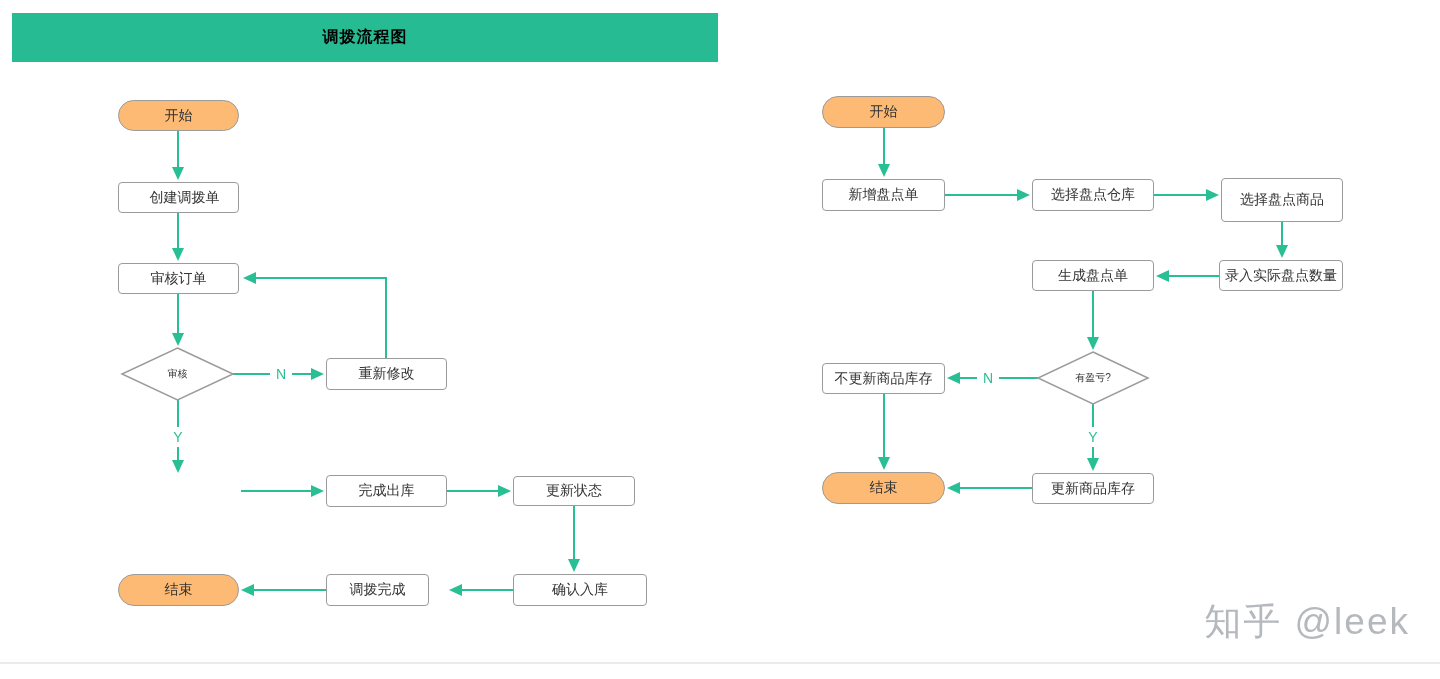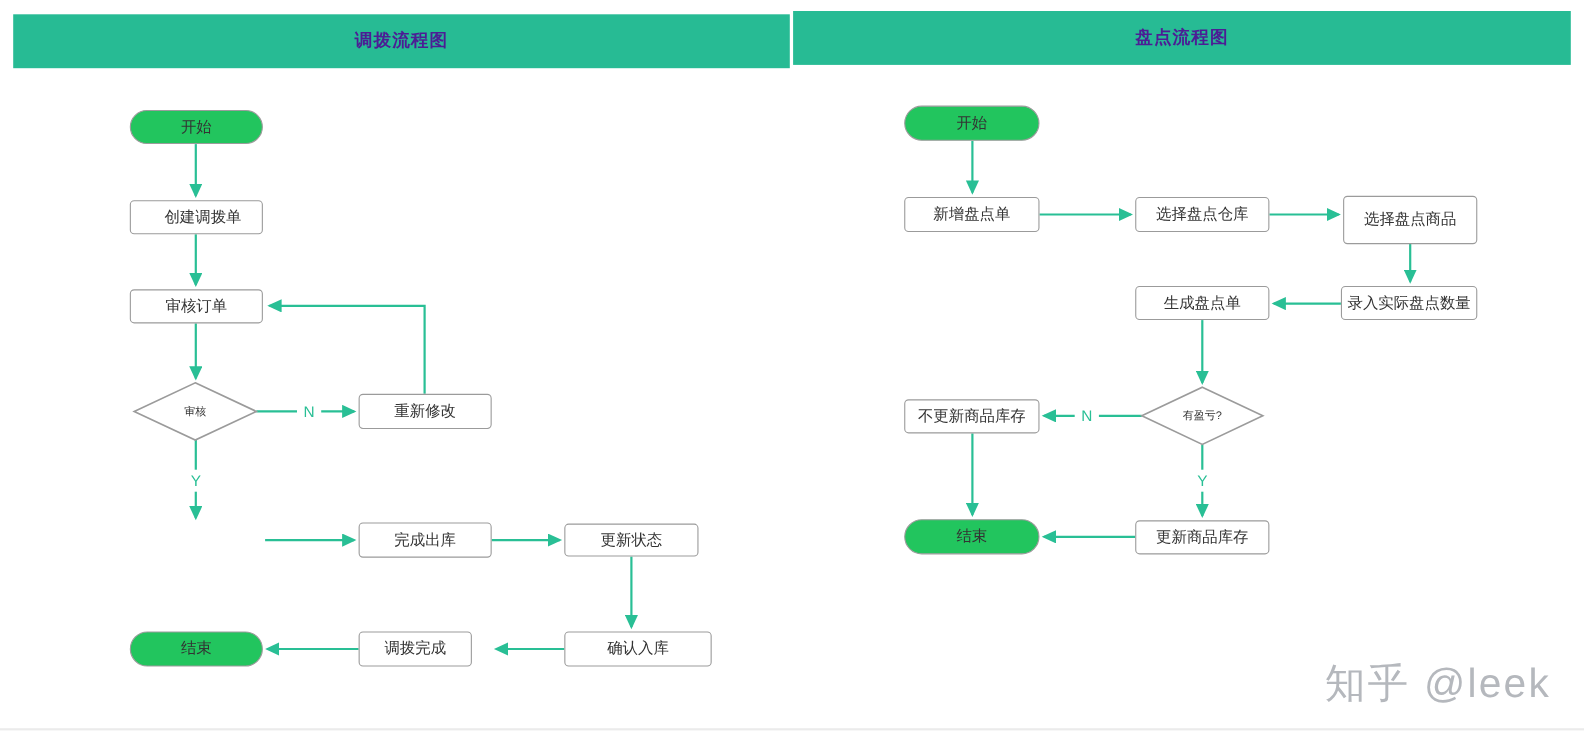--- a/index.html
+++ b/index.html
@@ -1,41 +1,38 @@
 <!DOCTYPE html>
 <html><head>
 <meta charset="utf-8">
 <style>
   html,body{margin:0;padding:0;background:#ffffff;font-family:"Liberation Sans","DejaVu Sans",sans-serif;}
   #canvas{position:relative;width:1440px;height:679px;background:#ffffff;overflow:hidden;}
   .hdr{position:absolute;display:flex;align-items:center;justify-content:center;
-       color:#4c1d95;font-size:16px;font-weight:bold;letter-spacing:1px;}
+       color:#000000;font-size:16px;font-weight:bold;letter-spacing:1px;}
   #arrow-layer{position:absolute;left:0;top:0;width:1440px;height:679px;}
   .node{position:absolute;display:flex;align-items:center;justify-content:center;
         background:#ffffff;border:1px solid #9b9b9b;border-radius:4px;
         font-size:14px;color:#333333;box-sizing:border-box;white-space:nowrap;}
-  .terminal{background:#22c55e;border-radius:16px;font-family:Liberation Mono, monospace;}
+  .terminal{background:#fdba74;border-radius:16px;font-family:Liberation Mono, monospace;}
   .diamond-label{position:absolute;display:flex;align-items:center;justify-content:center;
         background:transparent;border:none;font-size:10px;color:#333333;box-sizing:border-box;}
   .branch-label{position:absolute;display:flex;align-items:center;justify-content:center;
         width:22px;height:20px;background:#ffffff;color:#29bf95;font-size:14px;}
   #watermark{position:absolute;top:597px;right:30px;font-size:37px;color:#b5b8bd;
         letter-spacing:2px;}
   #bottom-divider{position:absolute;left:0;top:662px;width:1440px;height:2px;background:#ebebeb;}
 </style>
 </head>
 <body>
 
 <div id="canvas">
 
   <div class="hdr" style="left:12px;top:13px;width:706px;height:49px;background:#27bb94;">
     <span>调拨流程图</span>
-  </div>
-  <div class="hdr" style="left:721px;top:10px;width:707px;height:49px;background:#27bb94;">
-    <span>盘点流程图</span>
   </div>
 
   <svg id="arrow-layer" viewBox="0 0 1440 679" xmlns="http://www.w3.org/2000/svg">
     <defs>
       <marker id="ah" markerUnits="userSpaceOnUse" markerWidth="14" markerHeight="12" refX="11" refY="6" orient="auto">
         <path d="M0,0 L13,6 L0,12 Z" fill="#29bf95"></path>
       </marker>
     </defs>
     <g stroke="#29bf95" stroke-width="2" fill="none">
 

